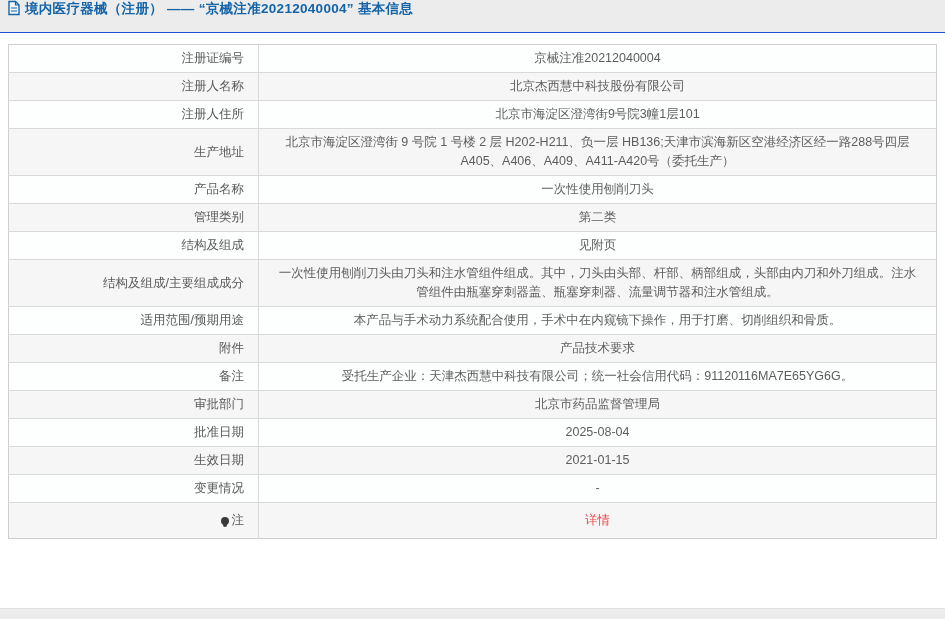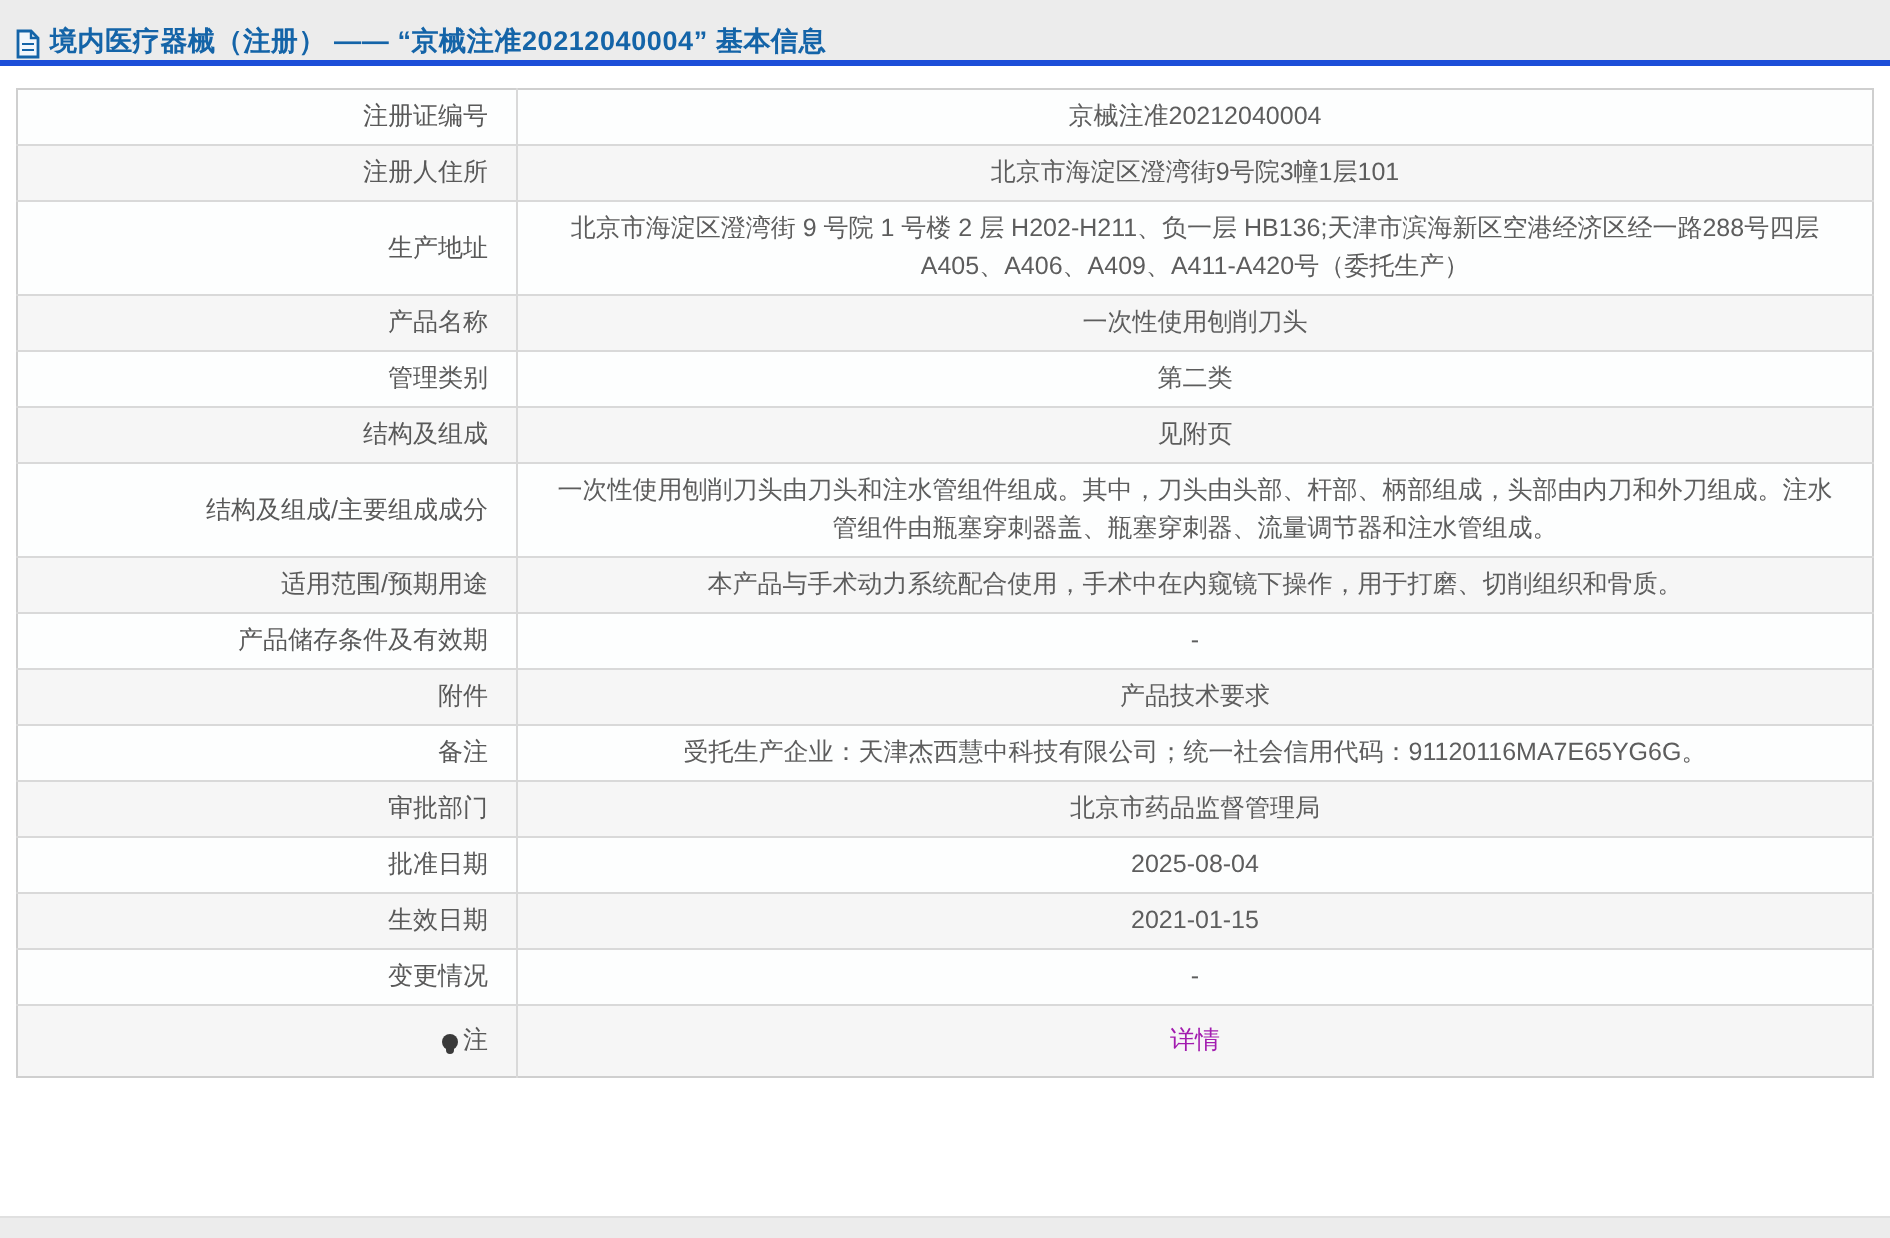--- a/index.html
+++ b/index.html
@@ -6,23 +6,23 @@
   html, body { width: 945px; height: 619px; }
   body {
     font-family: "Liberation Sans", "DejaVu Sans", sans-serif;
     background: #ffffff;
     position: relative;
     overflow: hidden;
   }
   .topbar {
     height: 33px;
     background: #ececec;
-    border-bottom: 3px solid #1d4ed8;
+    border-bottom: 1px solid #1d4ed8;
     display: flex;
-    align-items: flex-end;
+    align-items: flex-start;
     padding-left: 7px;
   }
   .topbar .doc-icon {
     display: inline-flex;
     margin-right: 4px;
     flex: 0 0 auto;
   }
   .topbar .title {
     color: #1464a8;
     font-size: 13.5px;
@@ -50,21 +50,21 @@
     vertical-align: middle;
   }
   td.label-cell {
     width: 250px;
     text-align: right;
     border-right: 1px solid #d9d9d9;
     color: #595959;
   }
   td.value-cell { text-align: center; }
   td.value-cell a {
-    color: #a21caf;
+    color: #ef4444;
     text-decoration: none;
   }
   tr.note-row td { padding-top: 8px; padding-bottom: 8px; }
   .bulb-icon {
     display: inline-block;
     width: 8px;
     height: 8px;
     background: #3a3a3a;
     border-radius: 50%;
     position: relative;
@@ -105,20 +105,24 @@
 </div>
 
 <div class="table-wrap">
   <table class="info-table">
     <tbody>
   <tr>
     <td class="label-cell"><span class="label-text">注册证编号</span></td>
     <td class="value-cell">京械注准20212040004</td>
   </tr>
 
+  <tr>
+    <td class="label-cell"><span class="label-text">注册人名称</span></td>
+    <td class="value-cell">北京杰西慧中科技股份有限公司</td>
+  </tr>
 
   <tr>
     <td class="label-cell"><span class="label-text">注册人住所</span></td>
     <td class="value-cell">北京市海淀区澄湾街9号院3幢1层101</td>
   </tr>
 
   <tr>
     <td class="label-cell"><span class="label-text">生产地址</span></td>
     <td class="value-cell">北京市海淀区澄湾街 9 号院 1 号楼 2 层 H202-H211、负一层 HB136;天津市滨海新区空港经济区经一路288号四层A405、A406、A409、A411-A420号（委托生产）</td>
   </tr>
@@ -141,24 +145,20 @@
   <tr>
     <td class="label-cell"><span class="label-text">结构及组成/主要组成成分</span></td>
     <td class="value-cell">一次性使用刨削刀头由刀头和注水管组件组成。其中，刀头由头部、杆部、柄部组成，头部由内刀和外刀组成。注水管组件由瓶塞穿刺器盖、瓶塞穿刺器、流量调节器和注水管组成。</td>
   </tr>
 
   <tr>
     <td class="label-cell"><span class="label-text">适用范围/预期用途</span></td>
     <td class="value-cell">本产品与手术动力系统配合使用，手术中在内窥镜下操作，用于打磨、切削组织和骨质。</td>
   </tr>
 
-  <tr>
-    <td class="label-cell"><span class="label-text">产品储存条件及有效期</span></td>
-    <td class="value-cell">-</td>
-  </tr>
 
   <tr>
     <td class="label-cell"><span class="label-text">附件</span></td>
     <td class="value-cell">产品技术要求</td>
   </tr>
 
 
   <tr>
     <td class="label-cell"><span class="label-text">备注</span></td>
     <td class="value-cell">受托生产企业：天津杰西慧中科技有限公司；统一社会信用代码：91120116MA7E65YG6G。</td>

